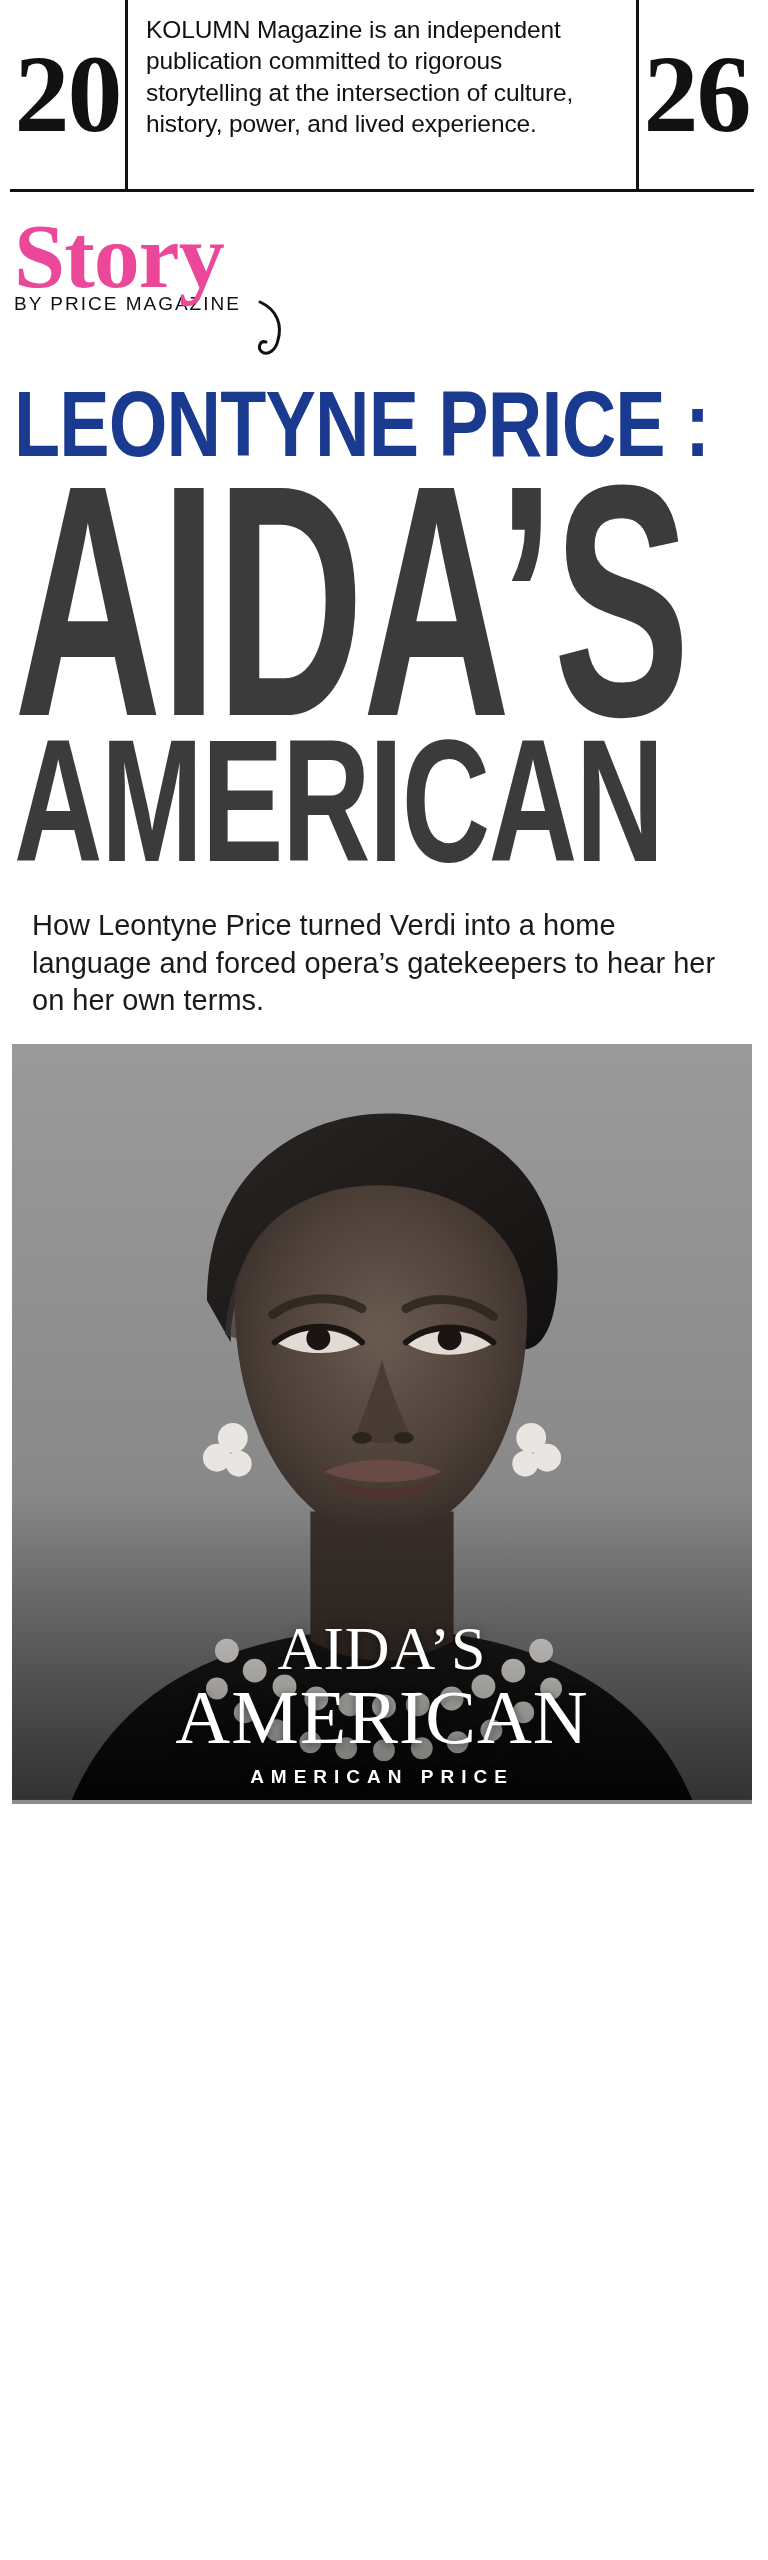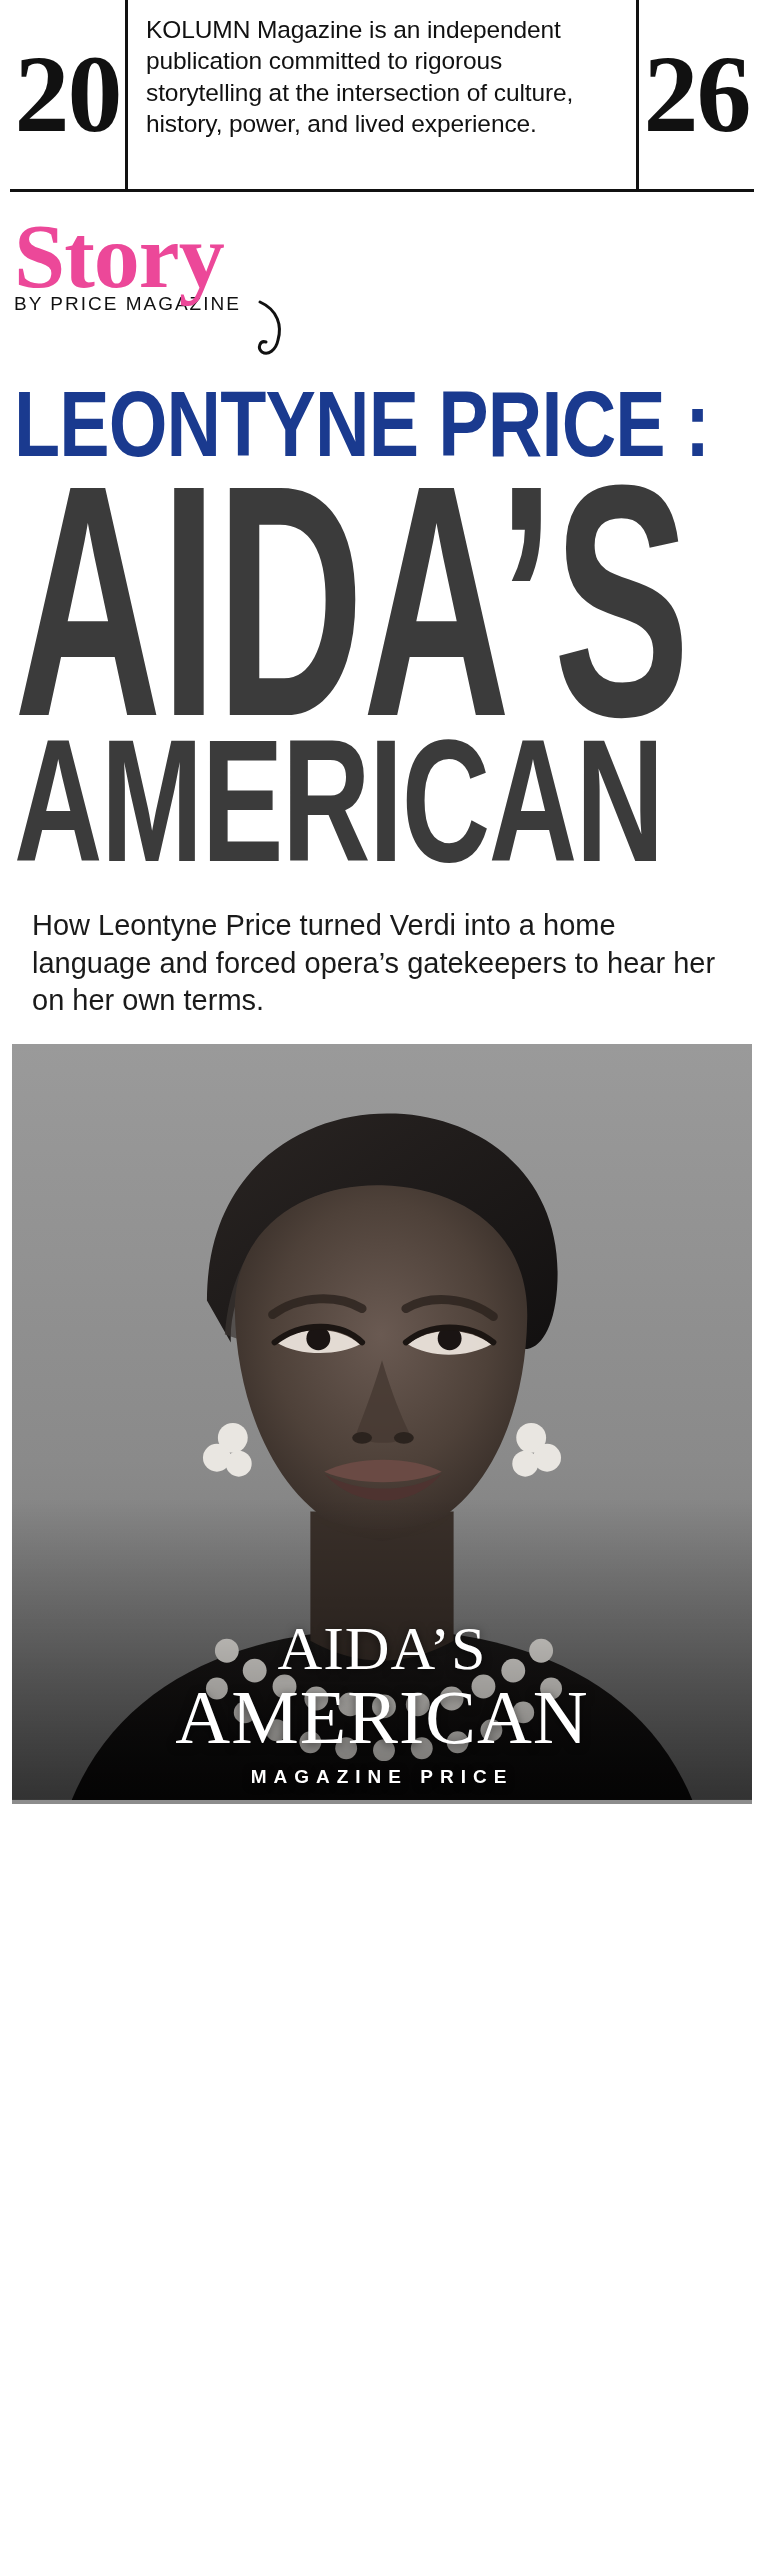--- a/index.html
+++ b/index.html
@@ -312,17 +312,17 @@
         <circle cx="514" cy="672" r="11"></circle>
           <circle cx="542" cy="648" r="11"></circle>
       </g>
 
       <rect x="0" y="0" width="744" height="760" fill="url(#vignette)"></rect>
     </svg>
 
     <div class="overlay-text">
       <div class="ov-1">AIDA’S</div>
       <div class="ov-2">AMERICAN</div>
-      <div class="ov-3">MAGAZINE PRICE</div>
+      <div class="ov-3">AMERICAN PRICE</div>
     </div>
   </div>
 
 </div>
 
 </body></html>

